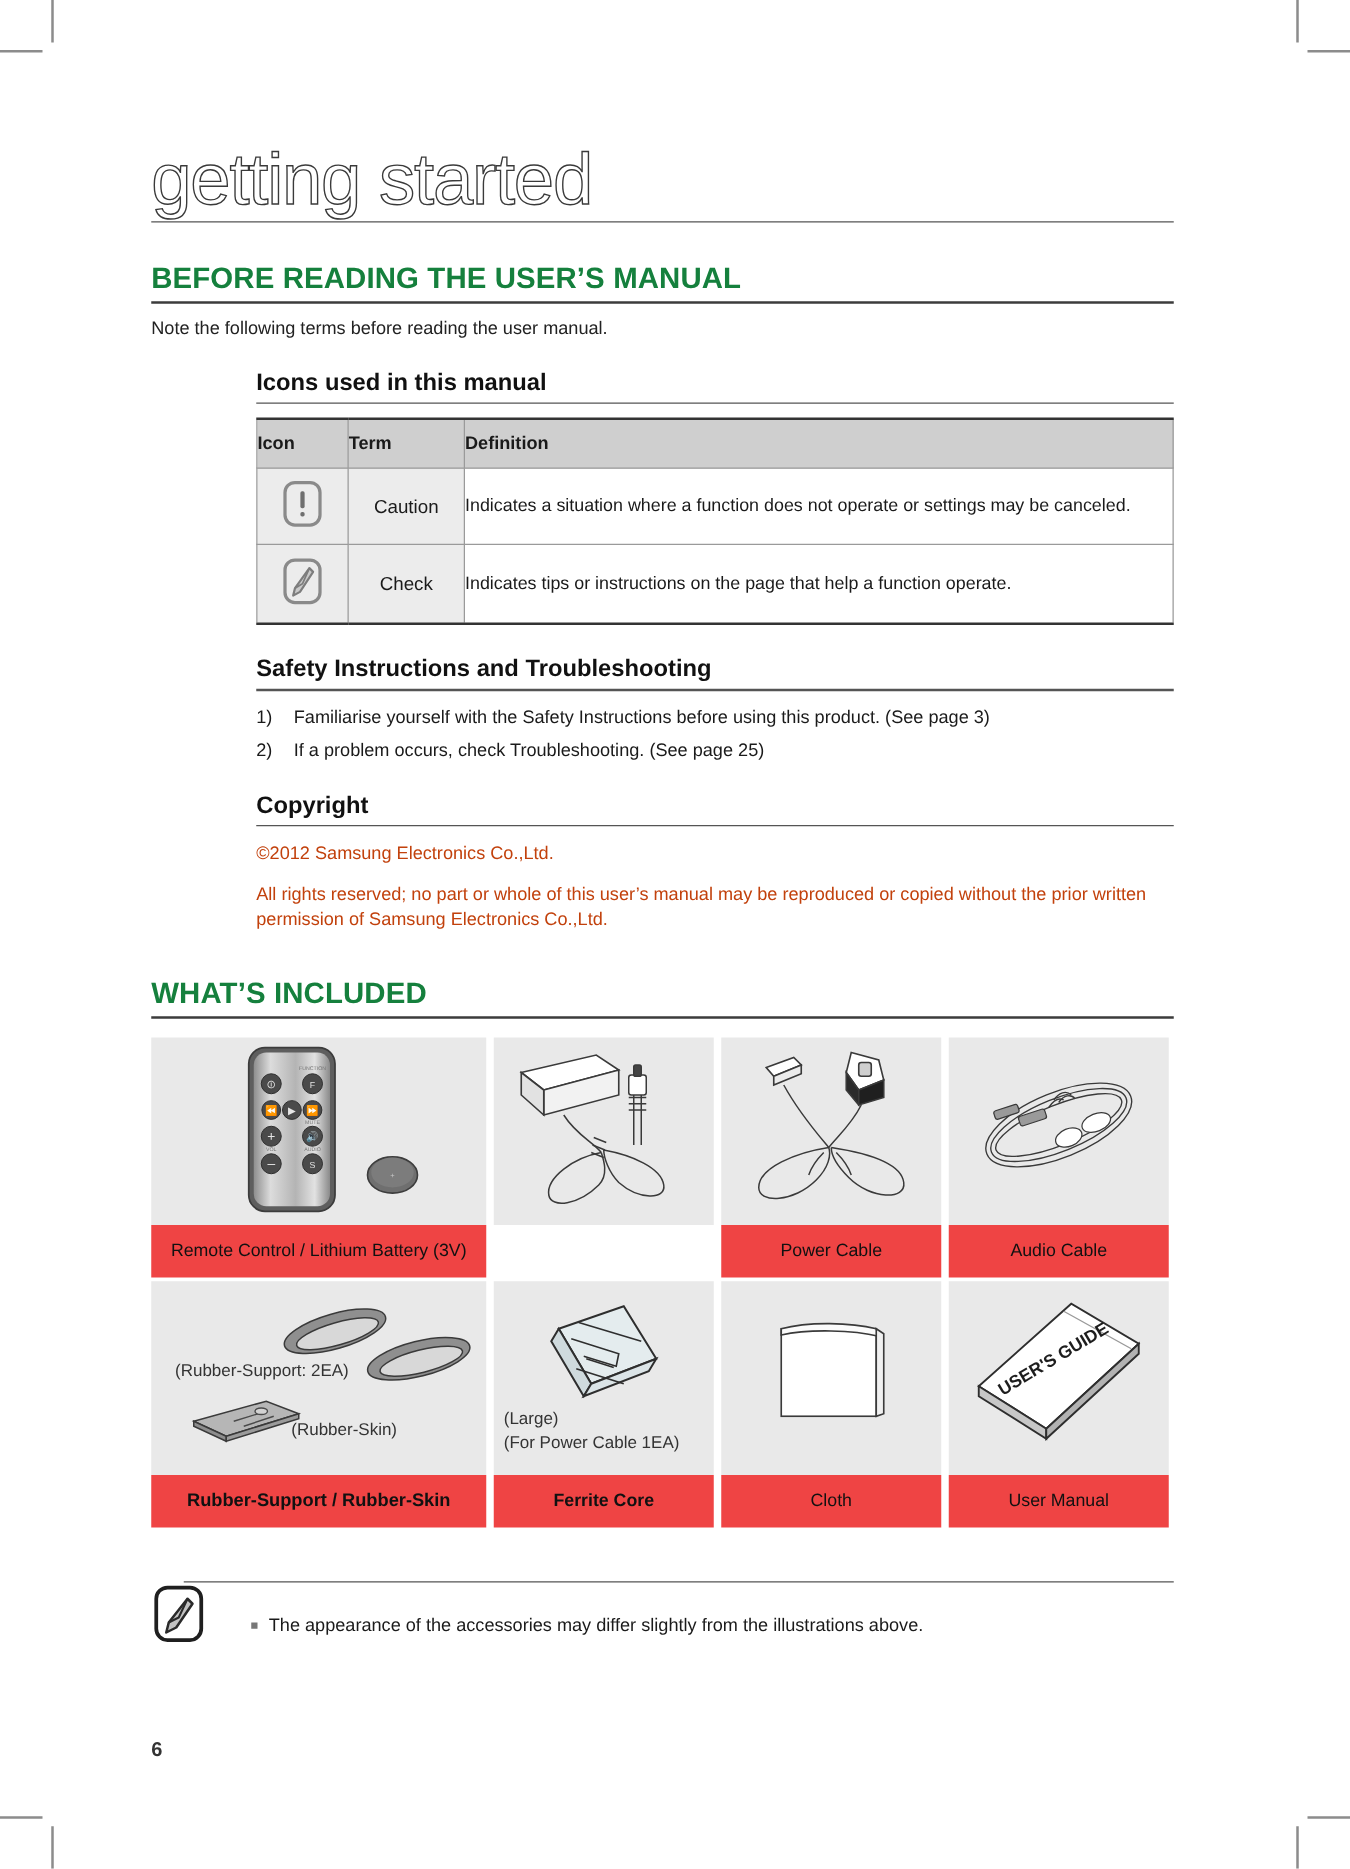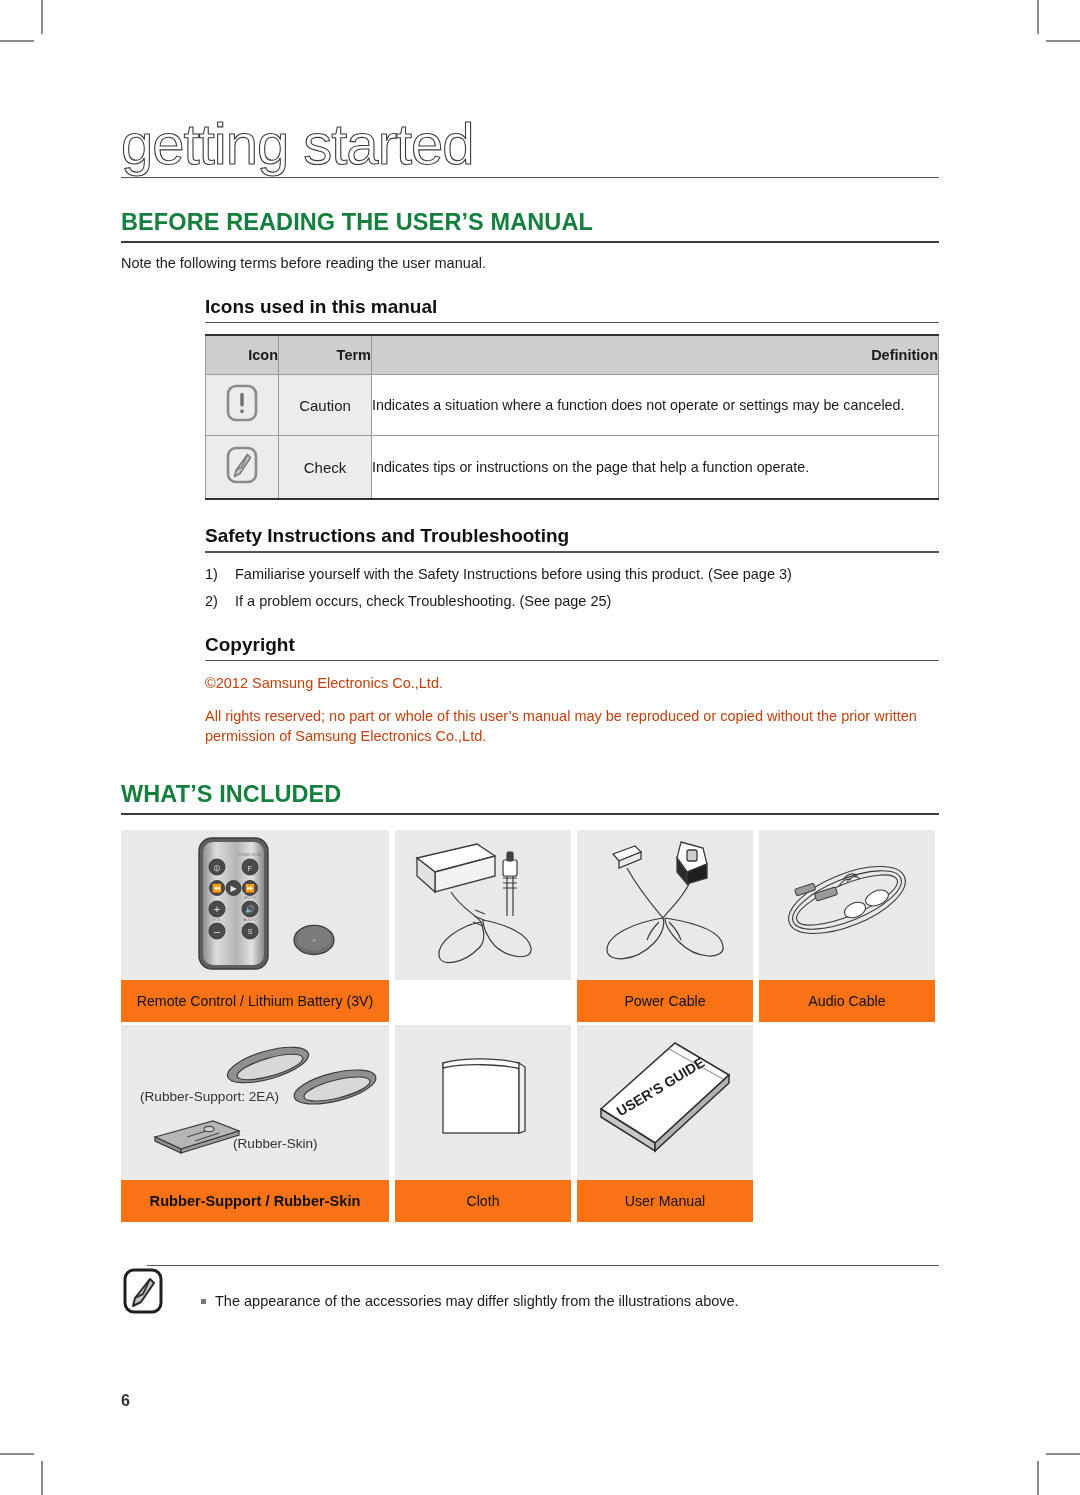--- a/index.html
+++ b/index.html
@@ -107,21 +107,21 @@
   table.icons-table td {
     border: 1px solid #9a9a9a;
     padding: 0;
     vertical-align: middle;
   }
   table.icons-table thead th {
     background: #cfcfcf;
     font-size: 14.5px;
     font-weight: bold;
     height: 38px;
-    text-align: right;
+    text-align: left;
     border-top: 2px solid #333;
   }
   .col-icon { width: 72px; }
   .col-term { width: 92px; }
   td.cell-icon {
     background: #ececec;
     text-align: center;
     height: 60px;
   }
   td.cell-term {
@@ -173,21 +173,21 @@
     row-gap: 3px;
   }
   .acc-cell { display: flex; flex-direction: column; }
   .acc-img {
     background: #e9e9e9;
     height: 150px;
     position: relative;
     overflow: hidden;
   }
   .acc-cap {
-    background: #f97316;
+    background: #ef4444;
     height: 42px;
     display: flex;
     align-items: center;
     justify-content: center;
     font-size: 14.2px;
     color: #111;
     text-align: center;
     padding: 0 4px;
   }
   .acc-cap.bold { font-weight: bold; font-size: 14.6px; }
@@ -482,20 +482,40 @@
             <path d="M66 112 L92 104 M74 116 L98 108"></path>
             <ellipse cx="88" cy="104" rx="5" ry="2.6" fill="#d2d2d2"></ellipse>
           </g>
         </svg>
         <span class="sub-label" style="left:19px; top:64px;">(Rubber-Support: 2EA)</span>
         <span class="sub-label" style="left:112px; top:111px;">(Rubber-Skin)</span>
       </div>
       <div class="acc-cap bold">Rubber-Support / Rubber-Skin</div>
     </div>
 
+    <div class="acc-cell">
+      <div class="acc-img tall">
+        <svg width="176" height="155" viewBox="0 0 176 155" aria-hidden="true">
+          <g stroke="#2e2e2e" stroke-width="1.6">
+            <path d="M52 38 L104 20 L130 62 L78 82 Z" fill="#e4ecee"></path>
+            <path d="M52 38 L78 82 L72 92 L46 48 Z" fill="#cfdadd"></path>
+            <path d="M78 82 L130 62 L124 72 L72 92 Z" fill="#dbe4e7"></path>
+          </g>
+          <g stroke="#2e2e2e" stroke-width="1.3" fill="none">
+            <path d="M68 33 L118 48"></path>
+            <path d="M62 46 L100 58 L98 68 L72 60"></path>
+            <path d="M74 62 L96 69"></path>
+            <path d="M66 70 L104 82"></path>
+          </g>
+        </svg>
+        <span class="sub-label" style="left:8px; top:102px;">(Large)</span>
+        <span class="sub-label" style="left:8px; top:121px;">(For Power Cable 1EA)</span>
+      </div>
+      <div class="acc-cap bold2">Ferrite Core</div>
+    </div>
 
     <div class="acc-cell">
       <div class="acc-img tall">
         <svg width="176" height="155" viewBox="0 0 176 155" aria-hidden="true">
           <g stroke="#3a3a3a" stroke-width="1.3" fill="#ffffff">
             <rect x="48" y="38" width="76" height="70"></rect>
             <path d="M48 38 C70 32, 104 33, 124 38 L126 44 C106 39, 70 38, 48 43 Z" fill="#fbfbfb"></path>
             <path d="M124 38 L130 42 L130 106 L124 108 Z" fill="#f0f0f0"></path>
           </g>
         </svg>

